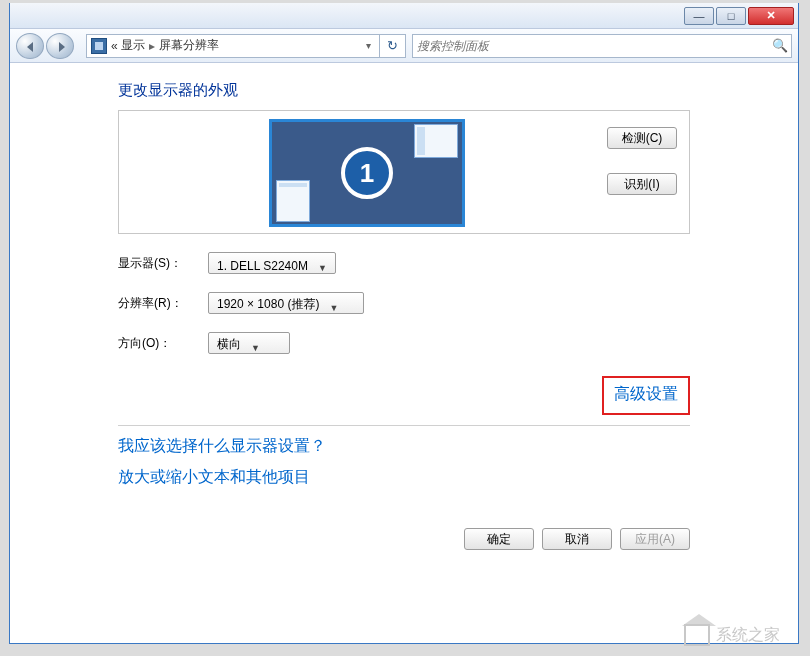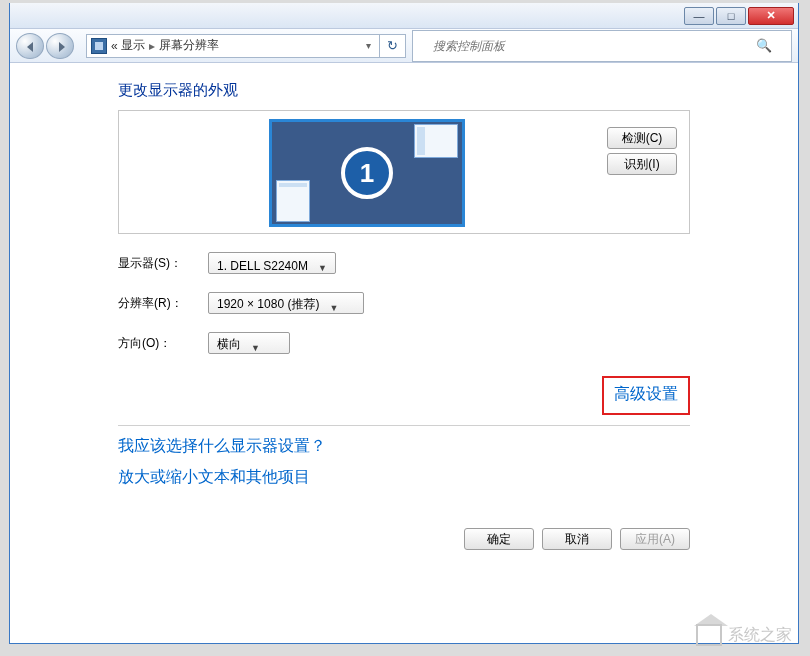--- a/index.html
+++ b/index.html
@@ -54,23 +54,23 @@
   }
   .address .icon-cp { width:16px; height:16px; background:#3b6ea5; margin-right:4px; border:1px solid #1f4d80; position:relative; }
   .address .icon-cp::after{ content:''; position:absolute; inset:3px; background:#bcd4ef; }
   .address .sep { margin:0 4px; color:#666; }
   .address .dd { margin-left:auto; color:#666; font-size:10px; padding:0 4px; }
   .refresh-btn {
     width:26px; height:24px; border:1px solid #a6b7cc; border-left:none; background:#fff;
     display:flex; align-items:center; justify-content:center; color:#2f5c8e; font-size:13px; cursor:pointer;
   }
   .searchbox {
-    flex:1; height:32px; margin-left:6px;
+    flex:1; height:24px; margin-left:6px;
     border:1px solid #a6b7cc; background:#fff;
-    display:flex; align-items:center; padding:0 18px;
+    display:flex; align-items:center; padding:0 2px;
   }
   .searchbox input {
     flex:1; border:none; outline:none; font-size:12px; color:#888; font-style:italic; background:transparent;
   }
   .searchbox .mag { color:#2f5c8e; font-size:13px; cursor:pointer; }
 
   
   .content {
     position:absolute; top:60px; bottom:0; left:0; right:0; background:#fff;
     padding:18px 0 17px 0;
@@ -102,21 +102,21 @@
     position:absolute; right:4px; top:2px; width:44px; height:34px;
     background:#f2f7fc; border:1px solid #7faadb;
   }
   .mp-win1::before{ content:''; position:absolute; left:2px; top:2px; width:8px; height:28px; background:#cbdff3; }
   .mp-win2 {
     position:absolute; left:4px; bottom:2px; width:34px; height:42px;
     background:#f2f7fc; border:1px solid #7faadb;
   }
   .mp-win2::before{ content:''; position:absolute; left:2px; top:2px; width:28px; height:4px; background:#cbdff3; }
 
-  .side-btns { position:absolute; right:12px; top:16px; display:flex; flex-direction:column; gap:4px; }
+  .side-btns { position:absolute; right:12px; top:16px; display:flex; flex-direction:column; gap:24px; }
   .btn {
     min-width:70px; height:22px; padding:0 10px; font-size:12px;
     background:linear-gradient(#fefefe,#e4e4e4);
     border:1px solid #9c9c9c; border-radius:3px; cursor:pointer;
     display:inline-flex; align-items:center; justify-content:center;
   }
   .btn.disabled { color:#9c9c9c; cursor:default; }
 
   .form-row { display:flex; align-items:center; margin-top:18px; font-size:12px; }
   .form-row label { width:90px; color:#000; }
@@ -135,21 +135,21 @@
   .adv-link-box { border:2px solid #e02020; padding:6px 10px 8px 10px; }
 
   .divider { border-top:1px solid #d0d0d0; margin-top:10px; }
 
   .links-block { margin-top:10px; display:flex; flex-direction:column; gap:10px; }
 
   .footer-btns { display:flex; justify-content:flex-end; gap:8px; margin-top:40px; }
 
   
   .watermark {
-    position:absolute; right:18px; bottom:10px; color:#c8c8c8; font-size:16px;
+    position:absolute; right:30px; bottom:10px; color:#c8c8c8; font-size:16px;
     display:flex; align-items:center; gap:6px; pointer-events:none;
   }
   .watermark .house {
     width:26px; height:22px; border:2px solid #c8c8c8; position:relative;
   }
   .watermark .house::before{
     content:''; position:absolute; left:-4px; top:-12px; width:0; height:0;
     border-left:17px solid transparent; border-right:17px solid transparent; border-bottom:12px solid #c8c8c8;
     opacity:.7;
   }

